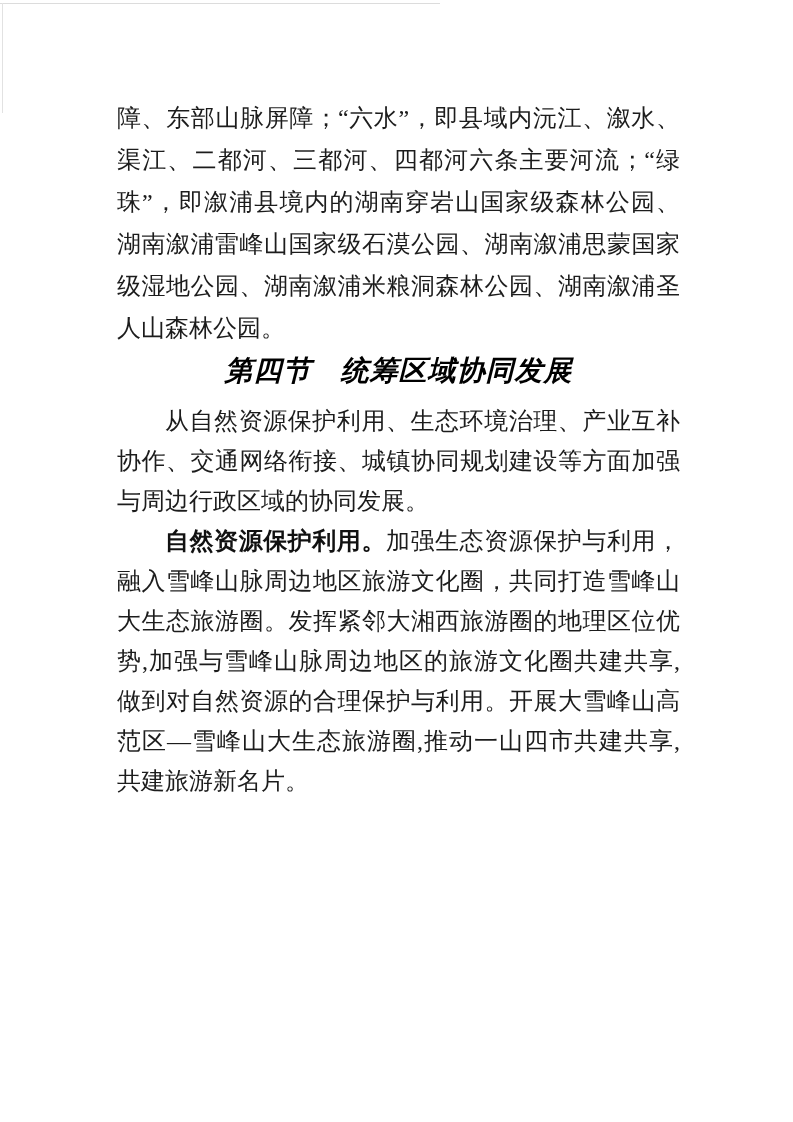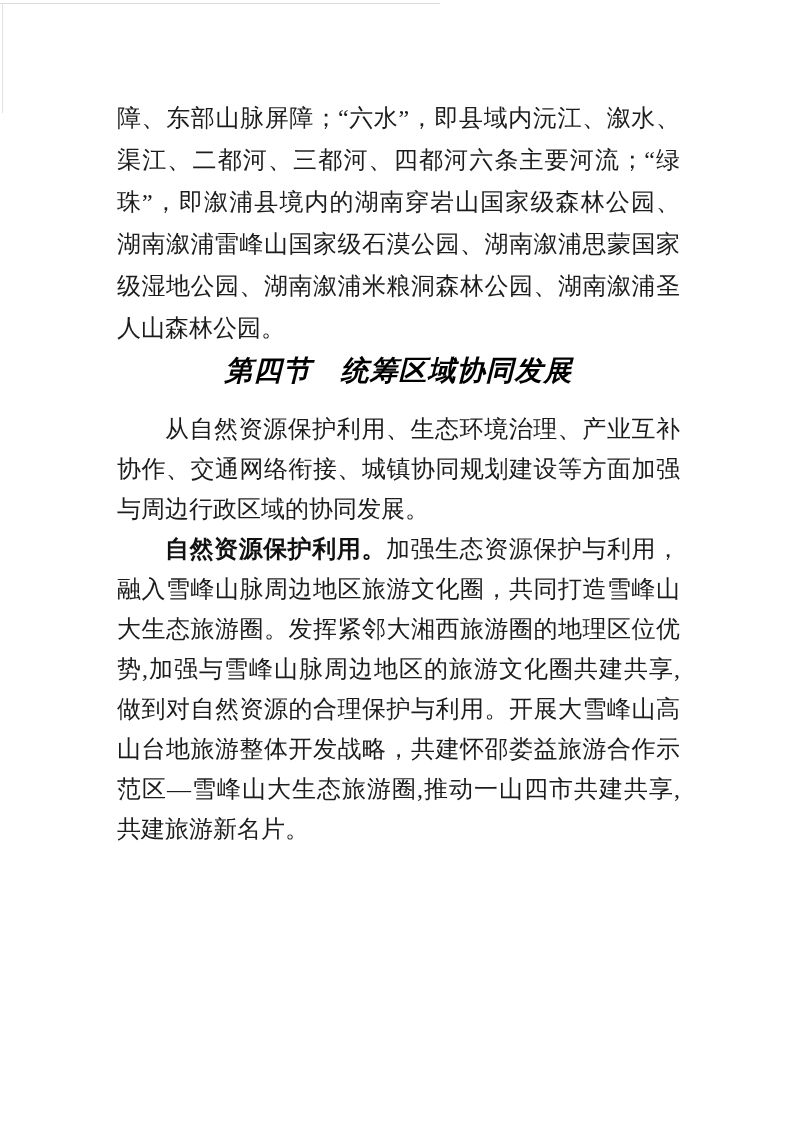--- a/index.html
+++ b/index.html
@@ -58,21 +58,21 @@
     height: 44px;
     line-height: 44px;
     text-align: center;
     font-family: "Liberation Sans", "DejaVu Sans", sans-serif;
     font-weight: 700;
     font-size: 28px;
     letter-spacing: 1px;
     color: #000000;
     font-style: italic;
   }
-  .para-after-heading { margin-top: 16px; }
+  .para-after-heading { margin-top: 8px; }
   .page-number {
     position: absolute;
     left: 0; right: 0;
     top: 1031px;
     text-align: right;
     font-size: 17px;
     line-height: 20px;
     color: #2a2a2a;
     font-family: "Liberation Serif", "DejaVu Serif", serif;
   }
@@ -100,20 +100,19 @@
         <div class="line indent"><span>从自然资源保护利用、生态环境治理、产业互补</span></div>
         <div class="line"><span>协作、交通网络衔接、城镇协同规划建设等方面加强</span></div>
         <div class="line final"><span>与周边行政区域的协同发展。</span></div>
       </div>
     <div class="para para-tight">
         <div class="line indent"><span class="lead-bold">自然资源保护利用。</span><span>加强生态资源保护与利用，</span></div>
         <div class="line"><span>融入雪峰山脉周边地区旅游文化圈，共同打造雪峰山</span></div>
         <div class="line"><span>大生态旅游圈。发挥紧邻大湘西旅游圈的地理区位优</span></div>
         <div class="line"><span>势,加强与雪峰山脉周边地区的旅游文化圈共建共享,</span></div>
         <div class="line"><span>做到对自然资源的合理保护与利用。开展大雪峰山高</span></div>
-        <div class="line"><span>山台地旅游整体开发战略，共建怀邵娄益旅游合作示</span></div>
         <div class="line"><span>范区—雪峰山大生态旅游圈,推动一山四市共建共享,</span></div>
         <div class="line final"><span>共建旅游新名片。</span></div>
       </div>
   </div>
 
   <div class="page-number">19</div>
 </div>
 
 </body></html>

